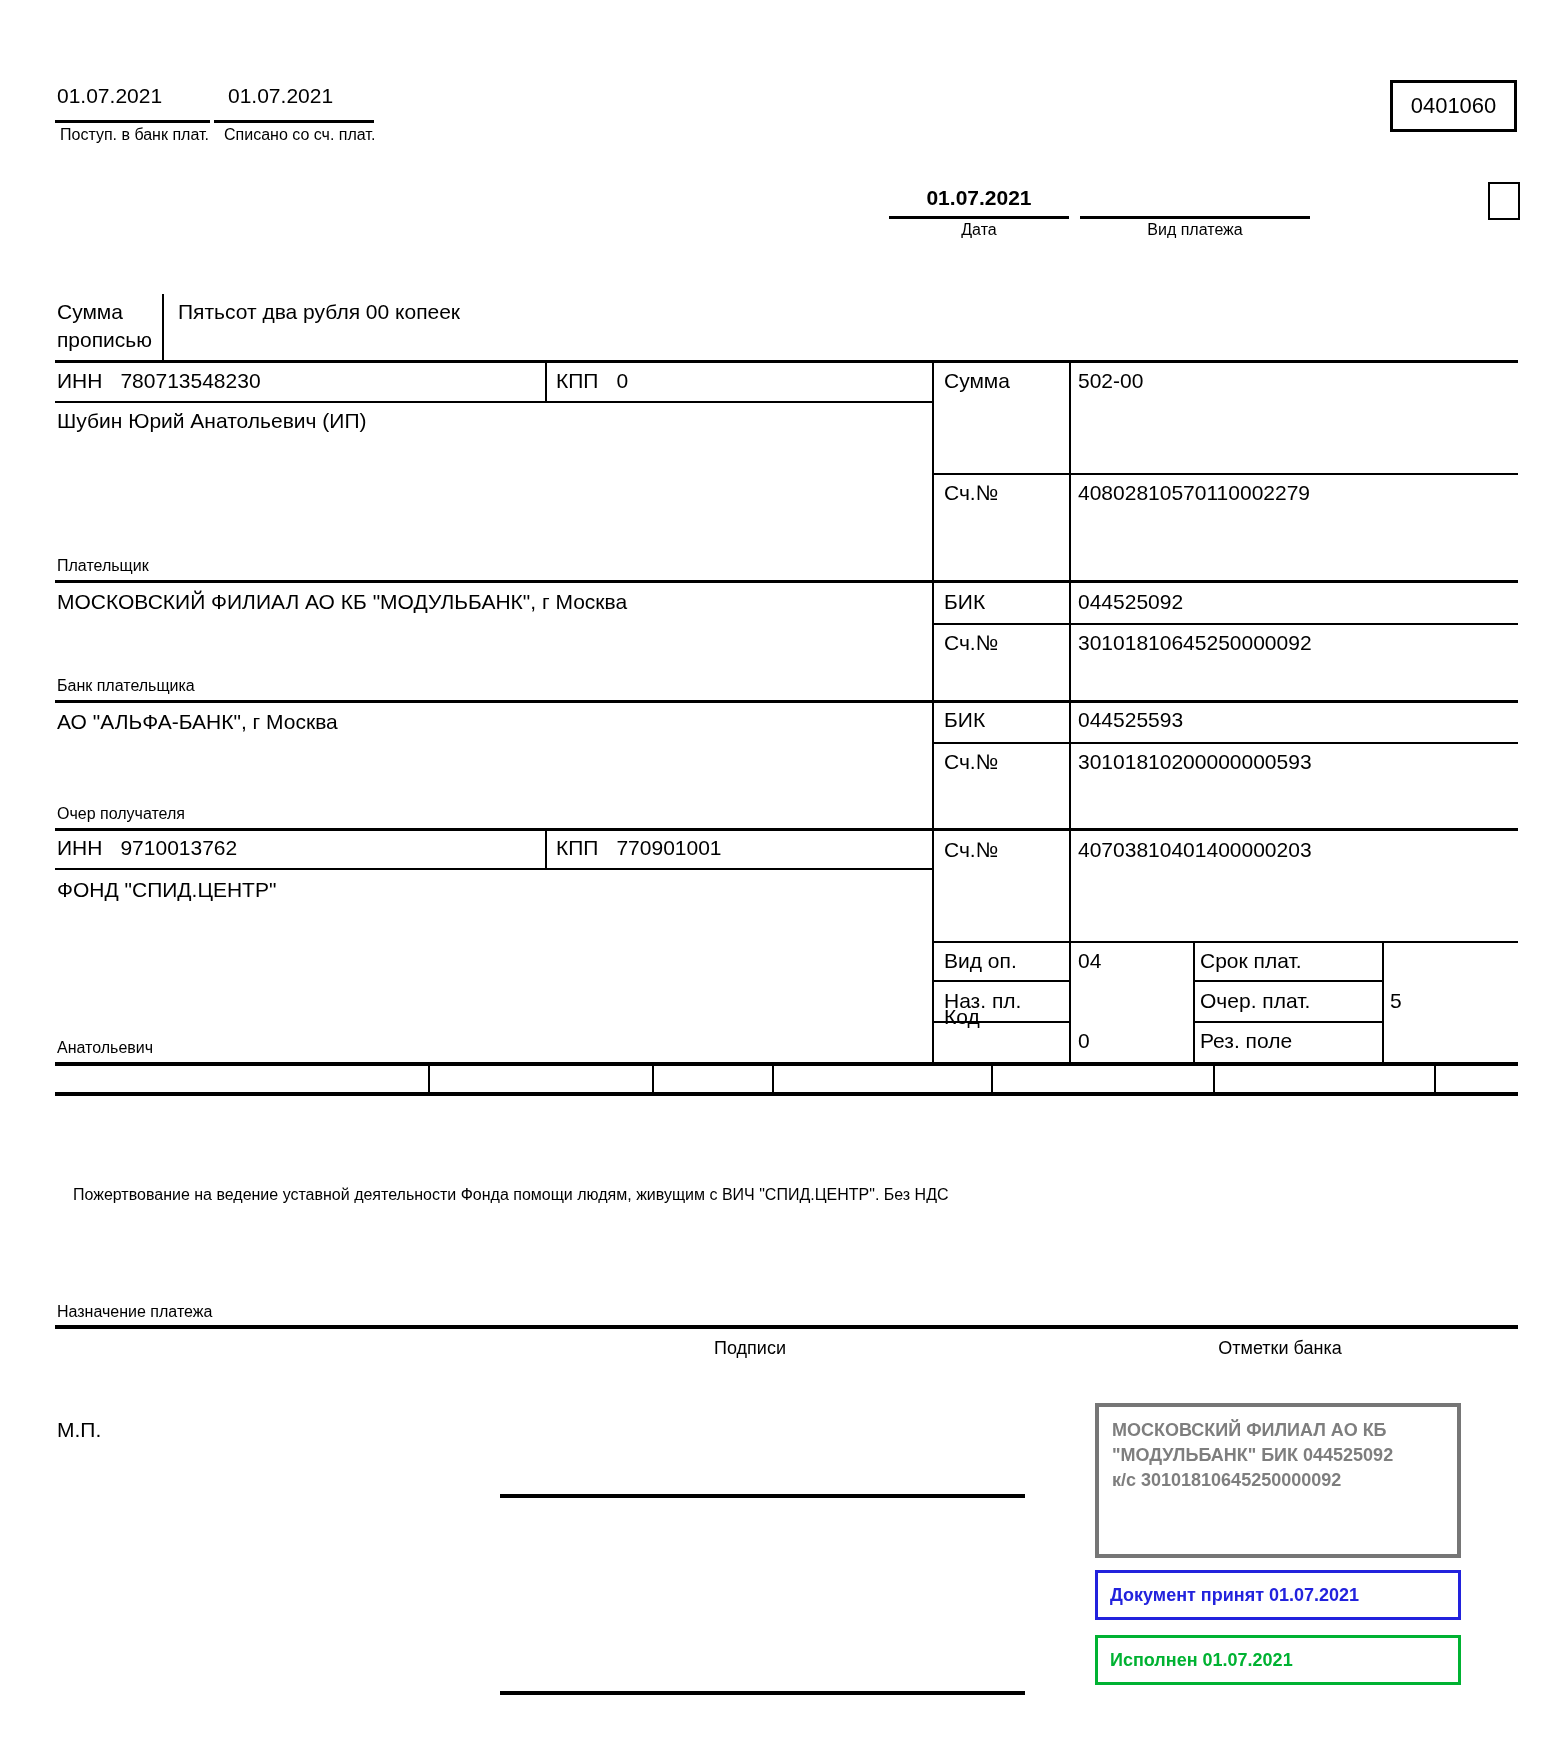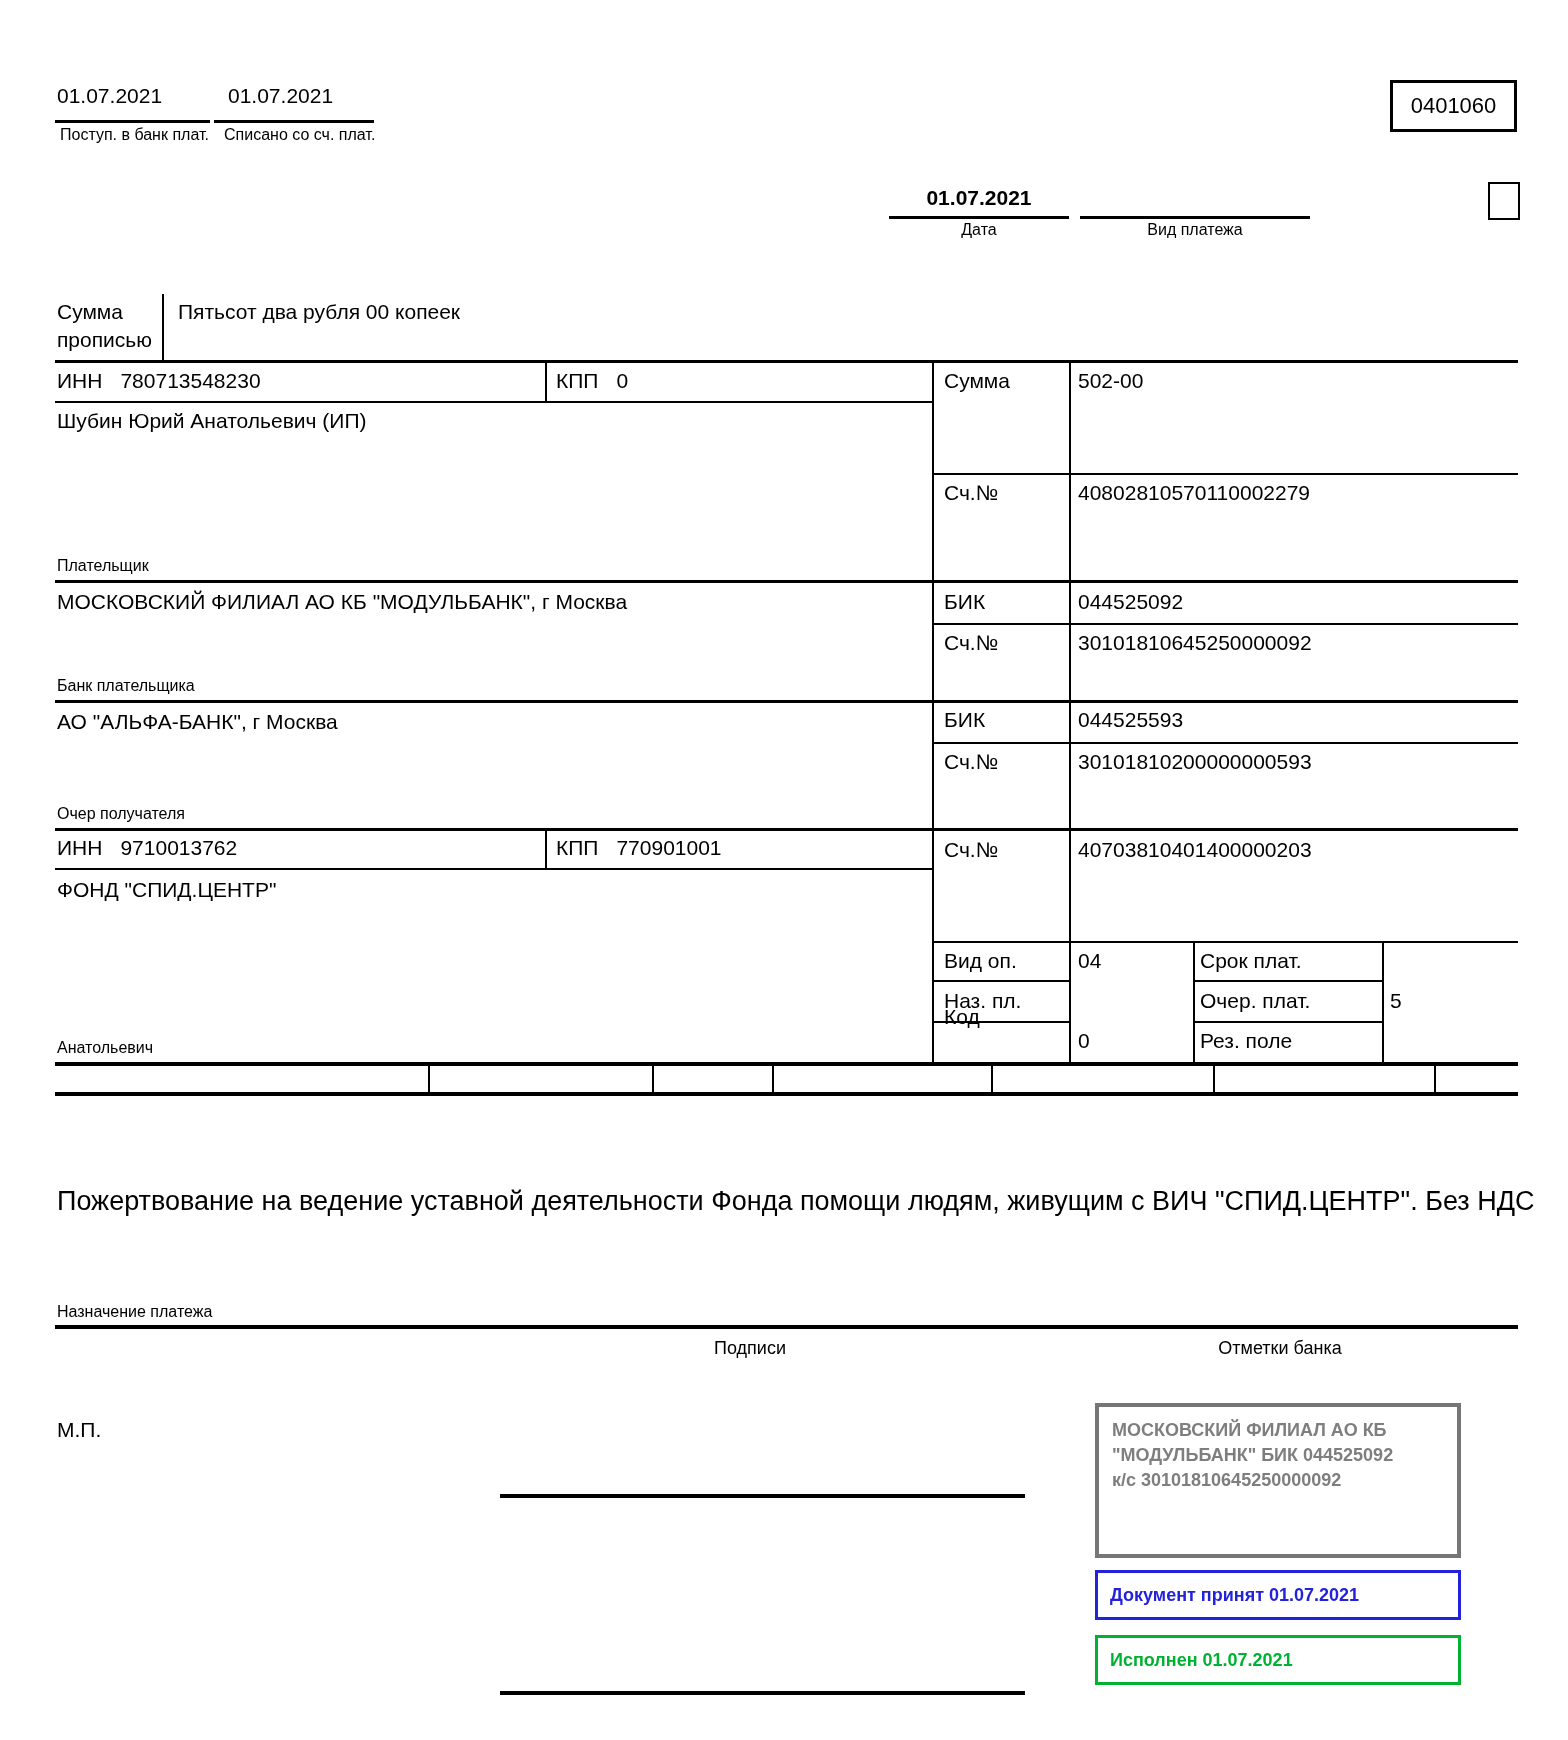--- a/index.html
+++ b/index.html
@@ -14,21 +14,21 @@
   .vl{position:absolute;background:#000;width:2px}
   .row{display:flex;gap:18px}
   .codebox{position:absolute;left:1390px;top:80px;width:127px;height:52px;
            border:3px solid #000;box-sizing:border-box;display:flex;
            align-items:center;justify-content:center;font-size:22px}
   .checkbox{position:absolute;left:1488px;top:182px;width:32px;height:38px;
             border:2px solid #000;box-sizing:border-box}
   .title{position:absolute;left:57px;top:184px;font-size:25px;font-weight:bold;white-space:nowrap}
   .docdate{position:absolute;left:891px;top:186px;width:176px;text-align:center;
            font-size:21px;font-weight:bold;white-space:nowrap}
-  .purpose{position:absolute;left:57px;top:1186px;font-size:27px;white-space:nowrap}
+  .purpose{position:absolute;left:73px;top:1186px;font-size:16px;white-space:nowrap}
   .siglabel{position:absolute;font-size:18px;width:300px;text-align:center;white-space:nowrap}
   .stamp{position:absolute;left:1095px;top:1403px;width:366px;height:155px;
          border:4px solid var(--stamp_border_gray,#767676);box-sizing:border-box;
          padding:11px 13px;color:var(--stamp_gray,#7e7e7e);font-weight:bold;
          font-size:18px;line-height:25px}
   .mark{position:absolute;left:1095px;width:366px;height:50px;box-sizing:border-box;
         font-weight:bold;font-size:18px;display:flex;align-items:center;
         padding-left:12px;white-space:nowrap}
   .accepted{top:1570px;border:3px solid var(--accepted_blue,#2222dd);color:var(--accepted_blue,#2222dd)}
   .executed{top:1635px;border:3px solid var(--executed_green,#00b232);color:var(--executed_green,#00b232)}

